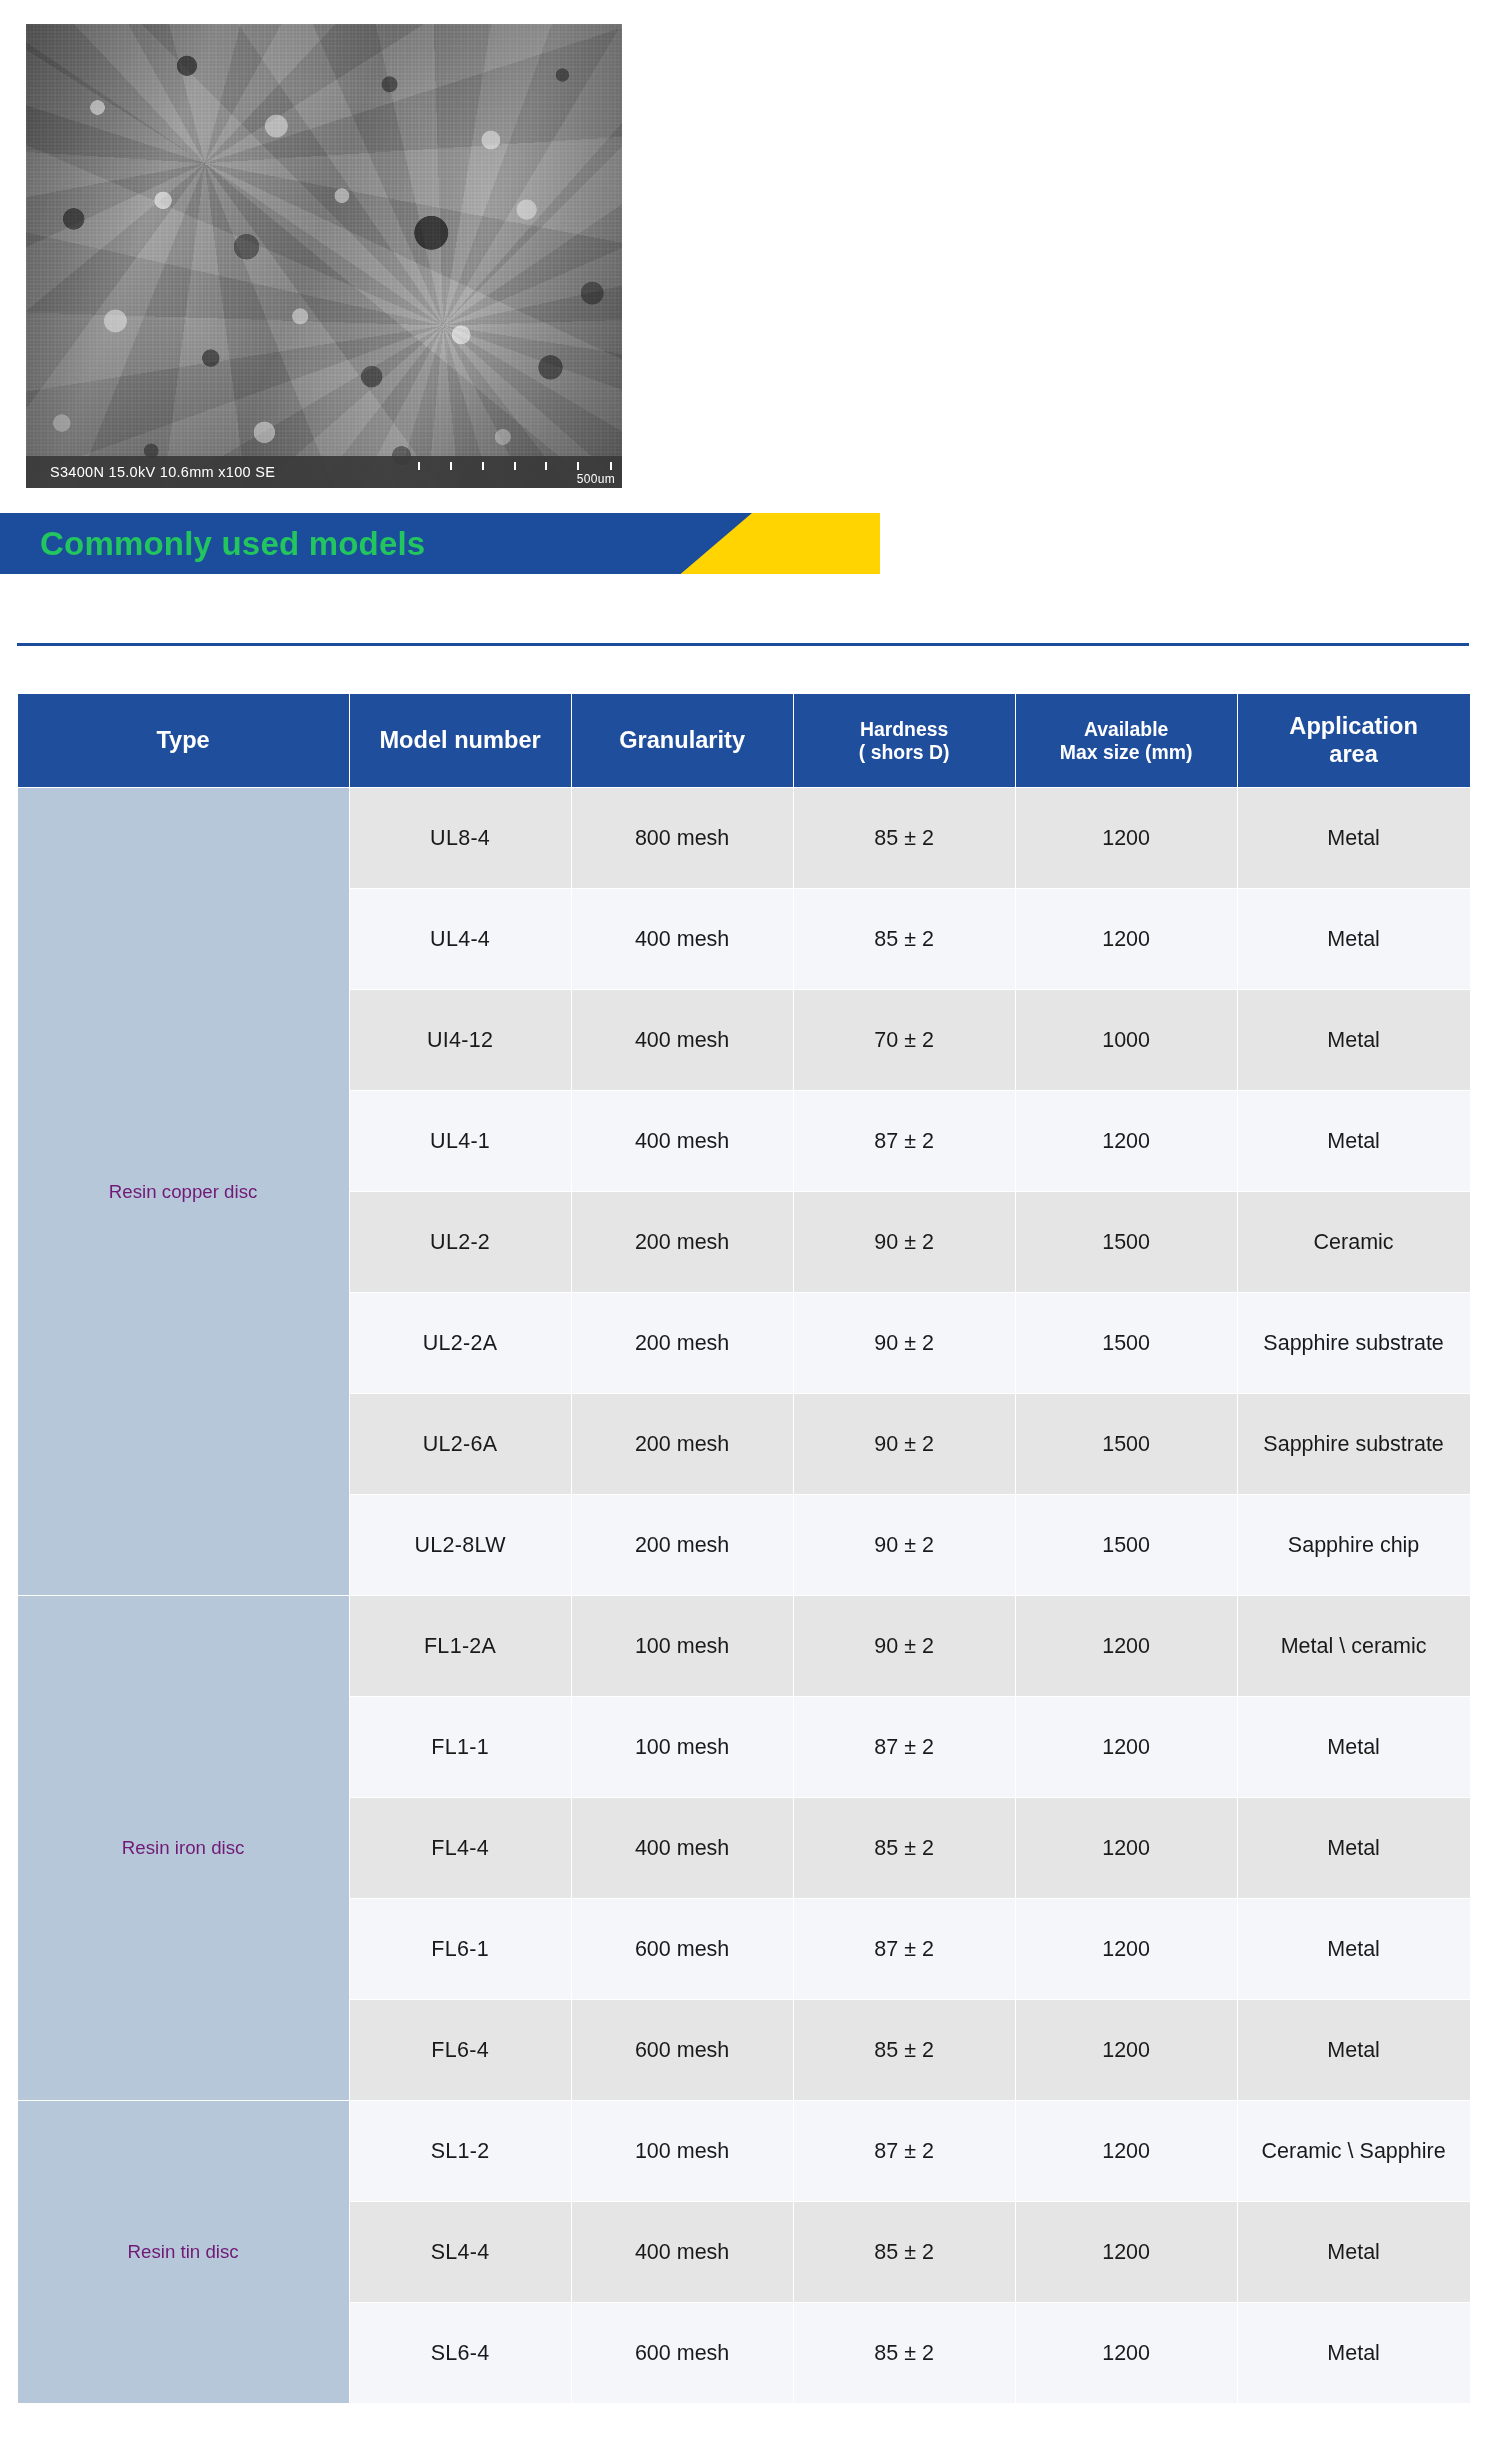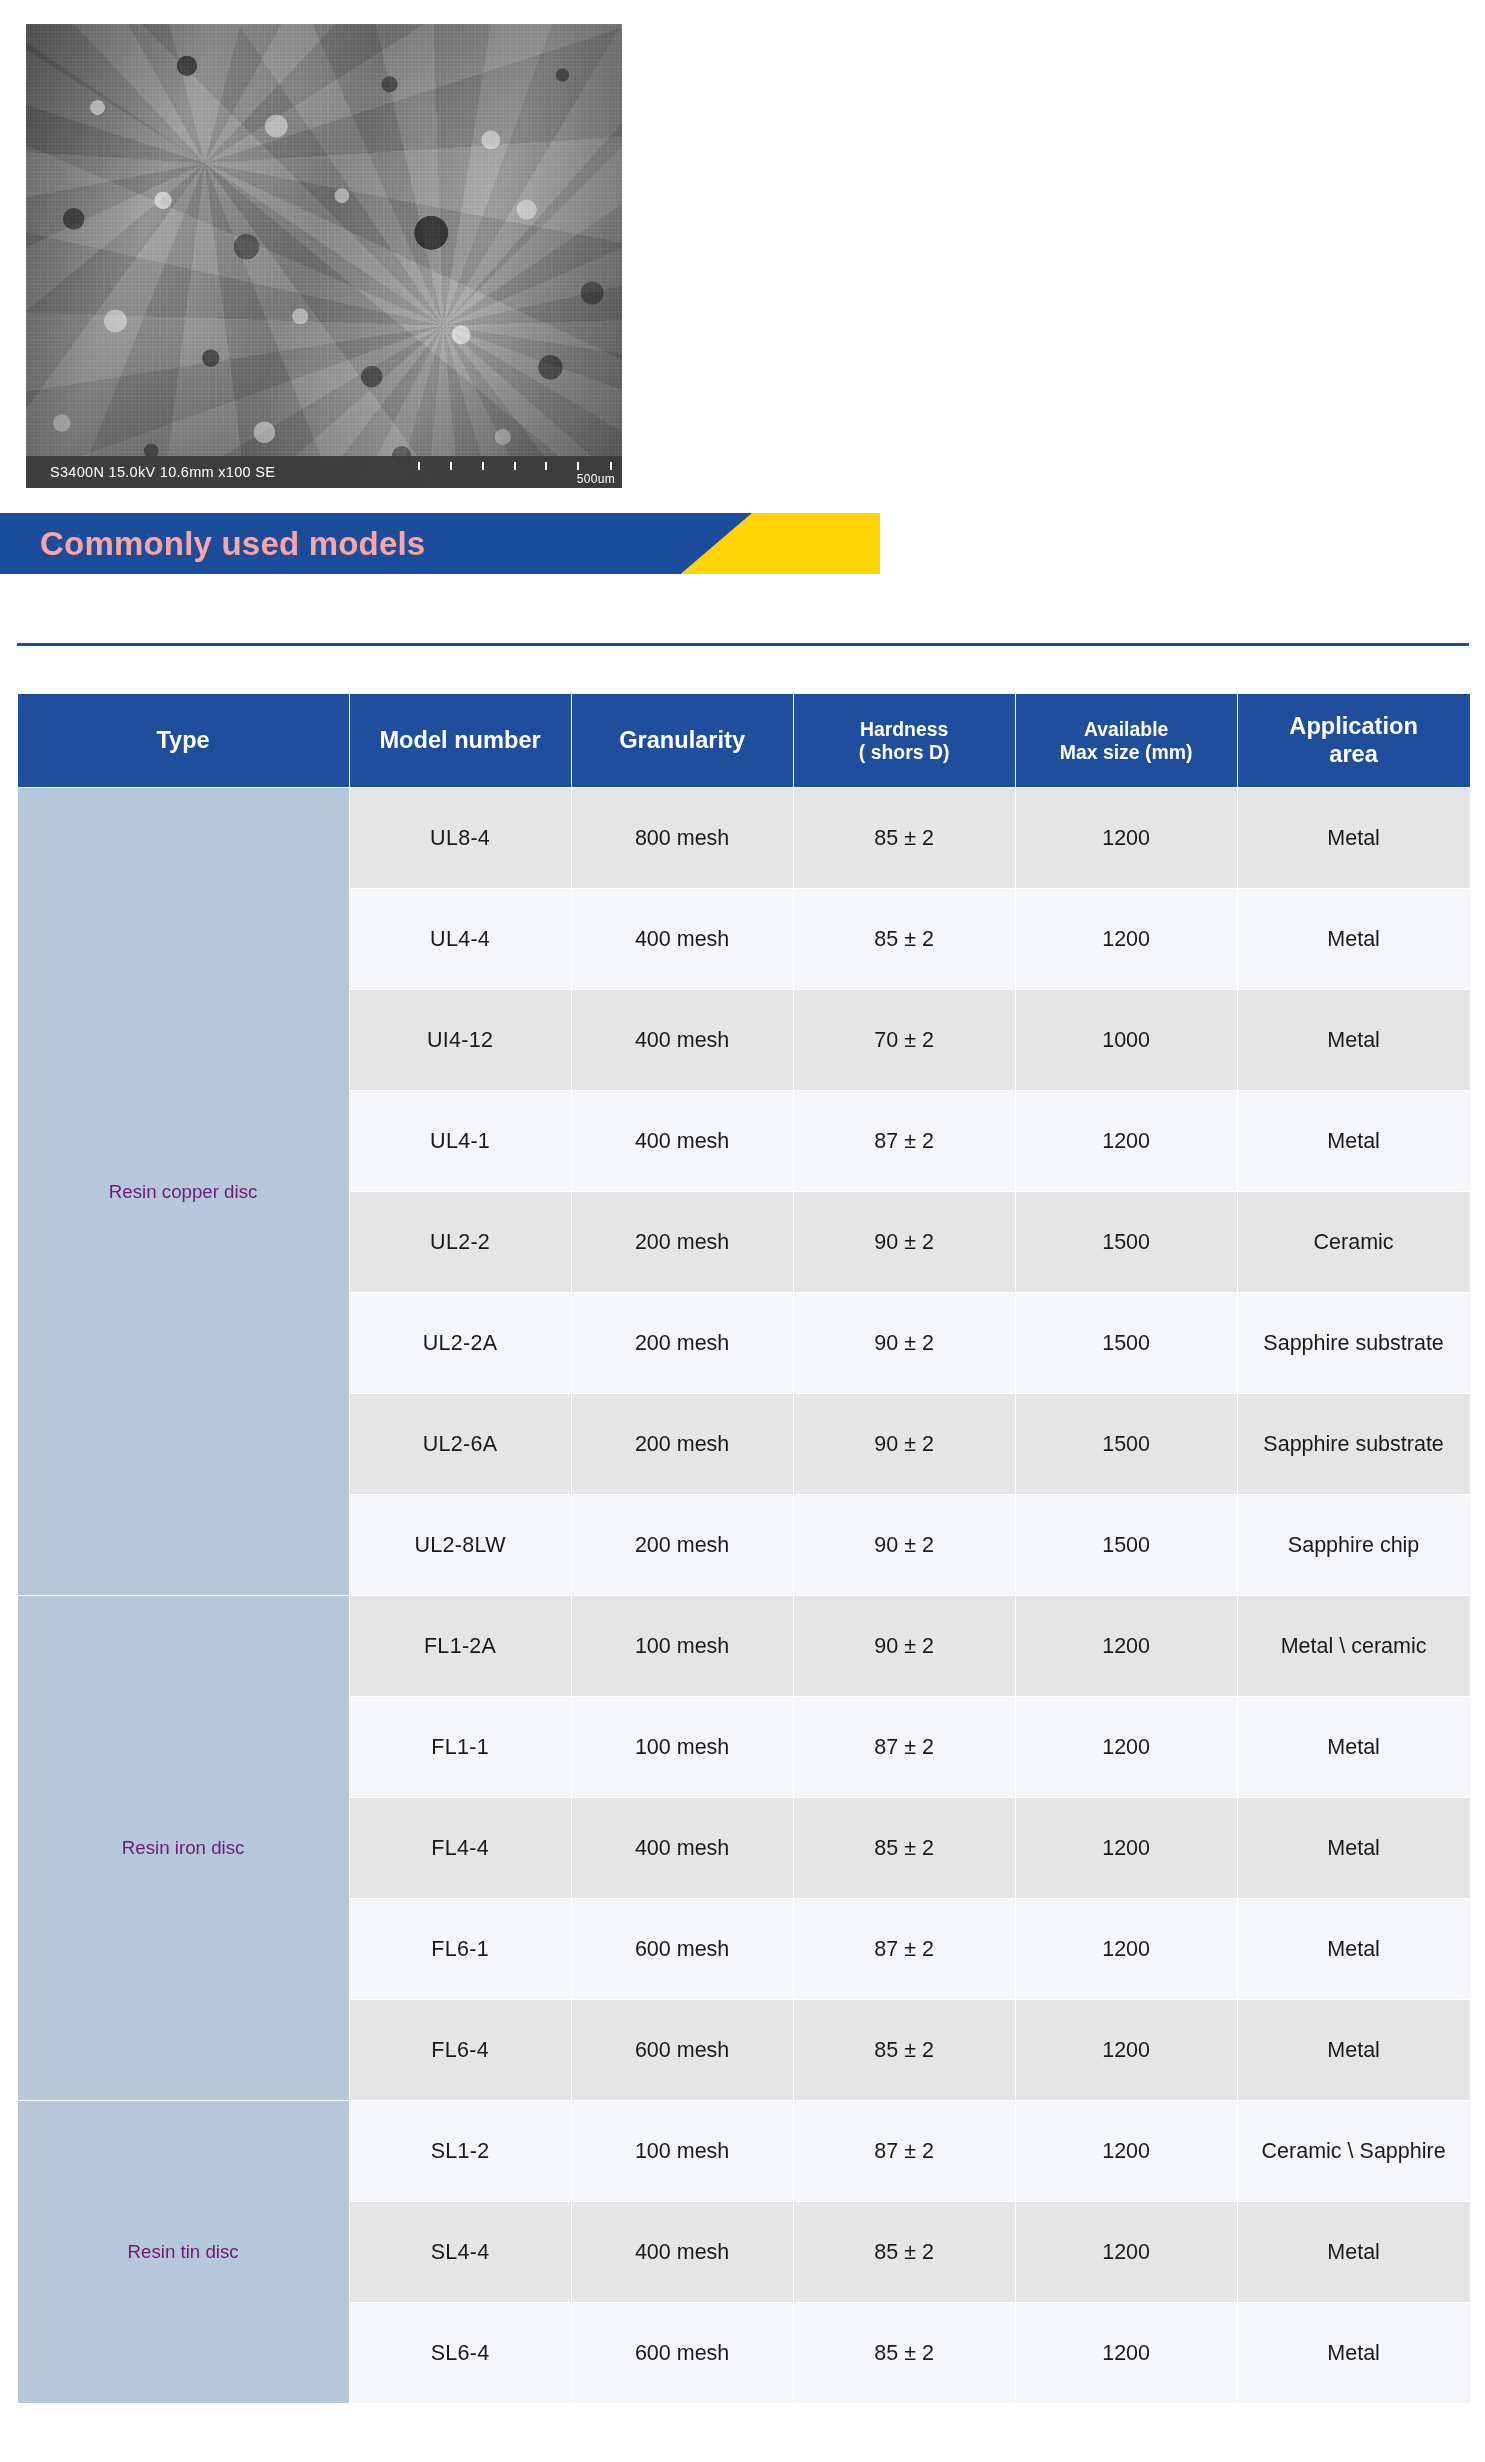--- a/index.html
+++ b/index.html
@@ -139,21 +139,21 @@
     left: 0;
     top: 0;
     width: 752px;
     height: 61px;
     background: #1c4d9c;
     clip-path: polygon(0 0, 100% 0, 90.5% 100%, 0% 100%);
     display: flex;
     align-items: center;
   }
   .banner-title {
-    color: #fca5a5;
+    color: #22c55e;
     font-size: 33px;
     font-weight: bold;
     letter-spacing: 0.2px;
     padding-left: 40px;
   }
   .rule {
     position: absolute;
     left: 16.6px;
     top: 643px;
     width: 1452px;

